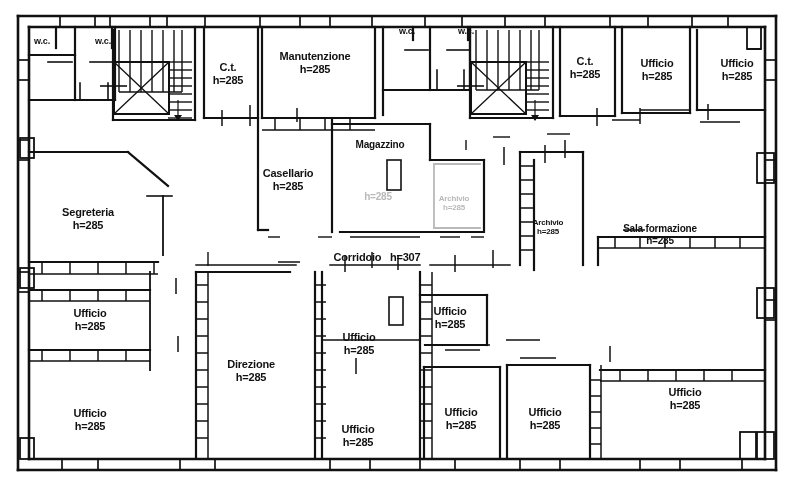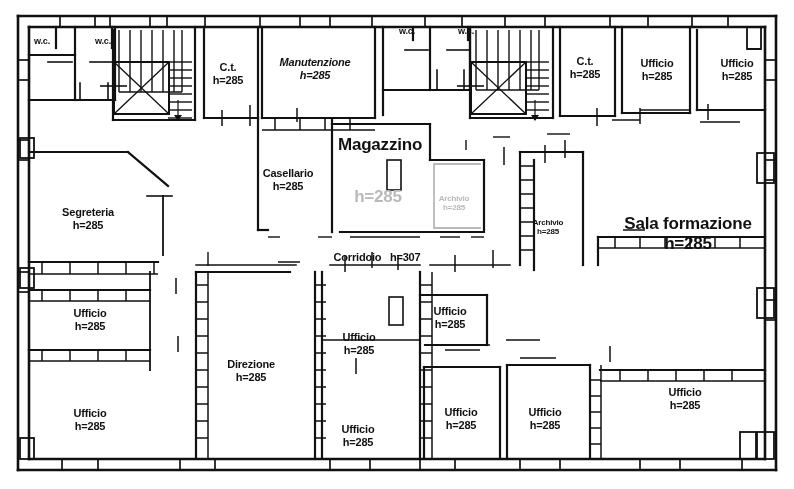--- a/index.html
+++ b/index.html
@@ -37,21 +37,21 @@
     transform: translate(-50%, -50%);
     pointer-events: none;
     letter-spacing: -0.2px;
   }
   .room-label .nm { display: block; }
   .room-label .ht { display: block; }
   .room-label.faint { color: #b9b9b9; font-weight: bold; }
   .room-label.sm { font-size: 9px; }
   .room-label.xs { font-size: 8px; }
   .room-label.md { font-size: 11px; }
-  .room-label.lg { font-size: 17px; }
+  .room-label.lg { font-size: 10px; }
   .room-label.corridor {
     font-size: 11px;
     transform: translate(-50%, -50%);
   }
   .room-label.corridor .nm { display: inline; margin-top: 33px; }
   .room-label.corridor .ht { display: inline; }
 </style>
 </head>
 <body>
 
@@ -398,21 +398,21 @@
     <span class="nm">w.c.</span>
   </div>
   <div class="room-label sm" style="left:466px; top:31px;">
     <span class="nm">w.c.</span>
   </div>
 
   <div class="room-label md" style="left:228px; top:74px;">
     <span class="nm">C.t.</span>
     <span class="ht">h=285</span>
   </div>
-  <div class="room-label md" style="left:315px; top:69px;font-style:italic;">
+  <div class="room-label md" style="left:315px; top:63px;">
     <span class="nm">Manutenzione</span>
     <span class="ht">h=285</span>
   </div>
   <div class="room-label md" style="left:585px; top:68px;">
     <span class="nm">C.t.</span>
     <span class="ht">h=285</span>
   </div>
   <div class="room-label md" style="left:657px; top:70px;">
     <span class="nm">Ufficio</span>
     <span class="ht">h=285</span>
@@ -437,21 +437,21 @@
     <span class="ht">h=285</span>
   </div>
   <div class="room-label md" style="left:88px; top:219px;">
     <span class="nm">Segreteria</span>
     <span class="ht">h=285</span>
   </div>
   <div class="room-label xs" style="left:548px; top:227px;">
     <span class="nm">Archivio</span>
     <span class="ht">h=285</span>
   </div>
-  <div class="room-label lg" style="left:660px; top:234px;margin-left:28px;">
+  <div class="room-label lg" style="left:660px; top:234px;">
     <span class="nm">Sala formazione</span>
     <span class="ht">h=285</span>
   </div>
 
   <div class="room-label corridor" style="left:377px; top:257px;">
     <span class="nm">Corridoio</span>
     <span>&nbsp;</span>
     <span class="ht">h=307</span>
   </div>
 

